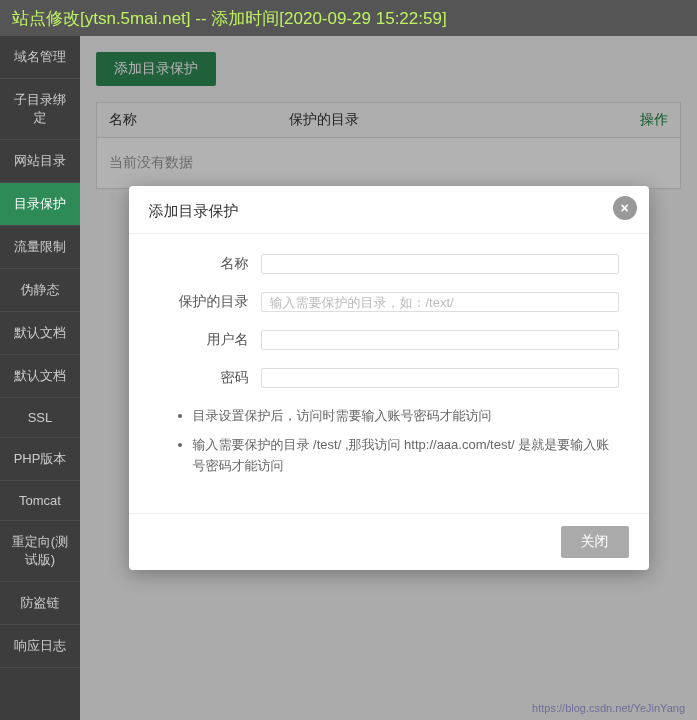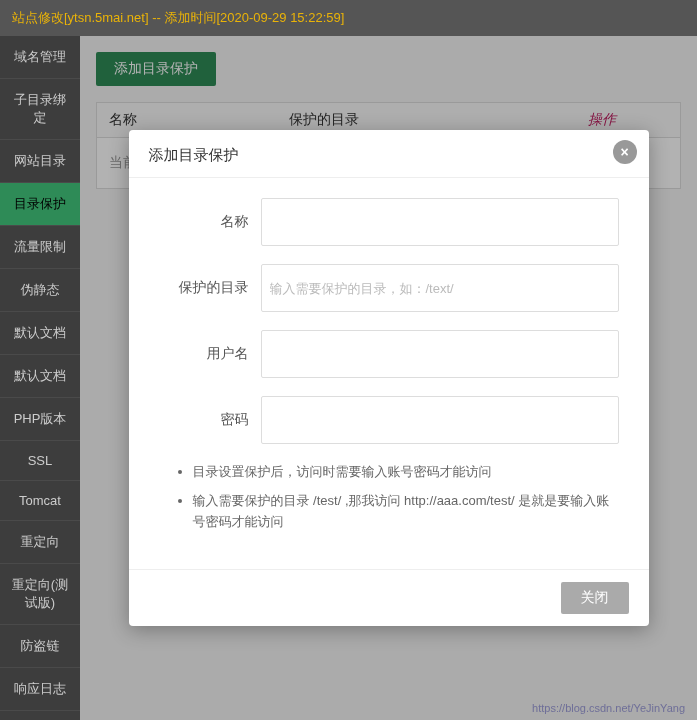--- a/index.html
+++ b/index.html
@@ -8,23 +8,23 @@
       font-size: 14px;
       background: #f0f0f0;
       width: 697px;
       min-height: 720px;
       position: relative;
     }
 
     
     .top-bar {
       background: #555;
-      color: #eab308;
+      color: #bef264;
       padding: 8px 12px;
-      font-size: 13px;
+      font-size: 17px;
       height: 36px;
       display: flex;
       align-items: center;
     }
 
     
     .layout {
       display: flex;
       height: calc(720px - 36px);
     }
@@ -38,21 +38,21 @@
     .sidebar-item {
       color: #ccc;
       padding: 12px 8px;
       text-align: center;
       cursor: pointer;
       font-size: 13px;
       border-bottom: 1px solid #4a4a4a;
     }
     .sidebar-item.active {
       background: #2e8b57;
-      color: #000000;
+      color: #ffffff;
     }
 
     
     .main-content {
       flex: 1;
       background: #f5f5f5;
       padding: 16px;
       position: relative;
       overflow: hidden;
     }
@@ -84,23 +84,22 @@
       width: 180px;
       font-weight: normal;
       color: #333;
     }
     .table-header .col-dir {
       flex: 1;
       color: #333;
     }
     .table-header .col-op {
       width: 80px;
-      color: #be185d;
-      text-align: left;
-      font-style: italic;
+      color: #15803d;
+      text-align: right;
     }
     .table-empty {
       padding: 16px 12px;
       color: #999;
     }
 
     
     .overlay {
       position: absolute;
       top: 0; left: 0; right: 0; bottom: 0;
@@ -151,21 +150,21 @@
     }
     .form-label {
       width: 90px;
       text-align: right;
       color: #555;
       margin-right: 12px;
       font-size: 14px;
     }
     .form-input {
       flex: 1;
-      height: 48px;
+      height: 20px;
       border: 1px solid #ddd;
       border-radius: 2px;
       padding: 0 8px;
       font-size: 13px;
       outline: none;
       color: #a21caf;
     }
     .form-input::placeholder {
       color: #bbb;
     }
@@ -230,24 +229,23 @@
   <div class="sidebar">
 
   <div class="sidebar-item">域名管理</div>
       <div class="sidebar-item">子目录绑定</div>
       <div class="sidebar-item">网站目录</div>
       <div class="sidebar-item active">目录保护</div>
       <div class="sidebar-item">流量限制</div>
       <div class="sidebar-item">伪静态</div>
       <div class="sidebar-item">默认文档</div>
       <div class="sidebar-item">默认文档</div>
+      <div class="sidebar-item">SSL</div>
       <div class="sidebar-item">PHP版本</div>
-      <div class="sidebar-item">SSL</div>
       <div class="sidebar-item">Tomcat</div>
-      <div class="sidebar-item">重定向</div>
       <div class="sidebar-item">重定向(测试版)</div>
       <div class="sidebar-item">防盗链</div>
       <div class="sidebar-item">响应日志</div>
     </div>
 
   <div class="main-content">
 
     <button class="add-btn">添加目录保护</button>
 
     <div class="table-area">

